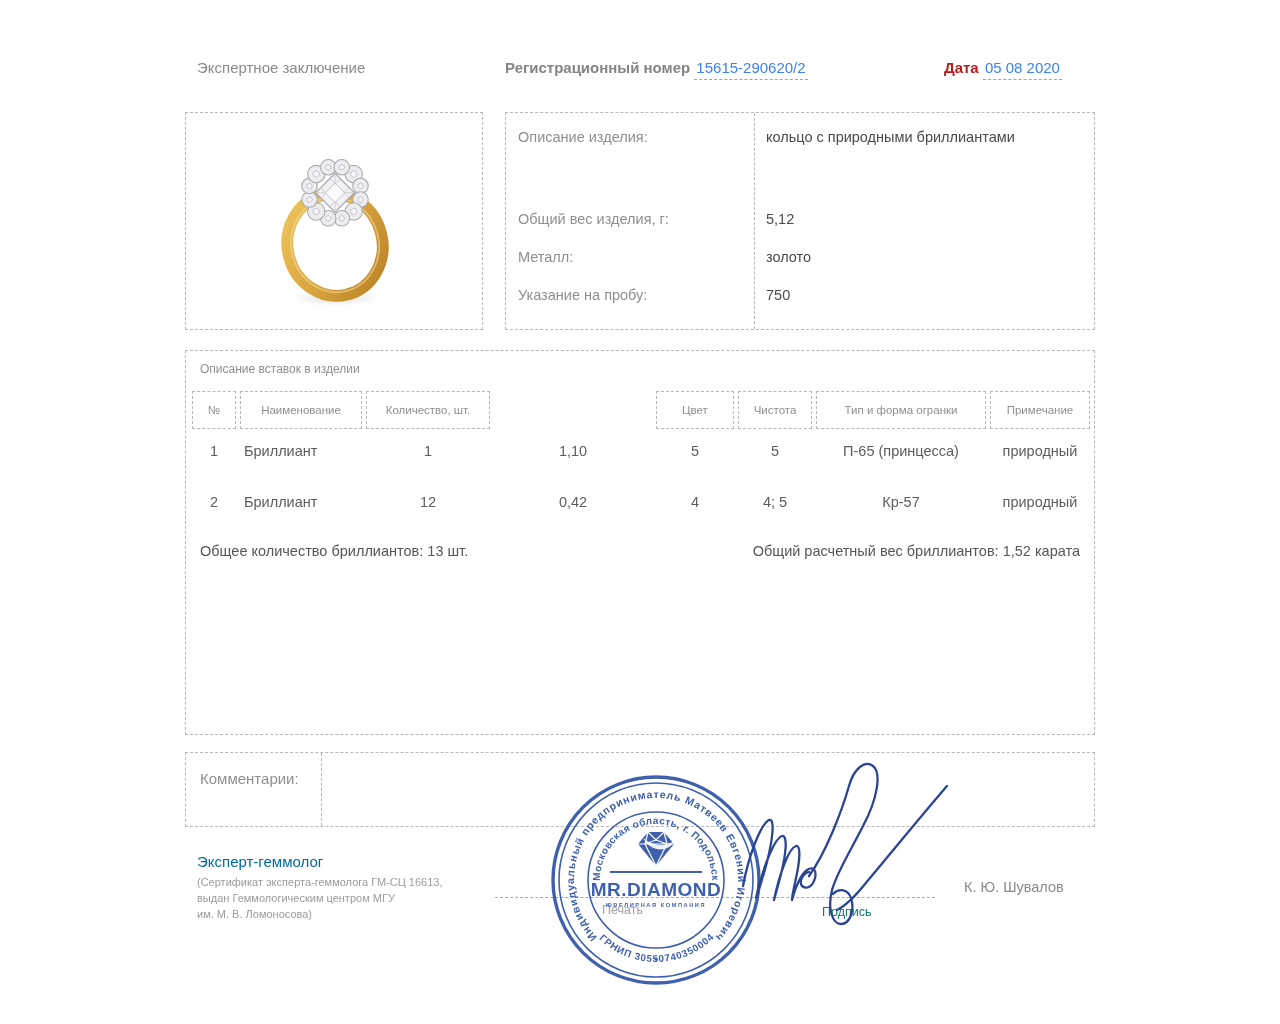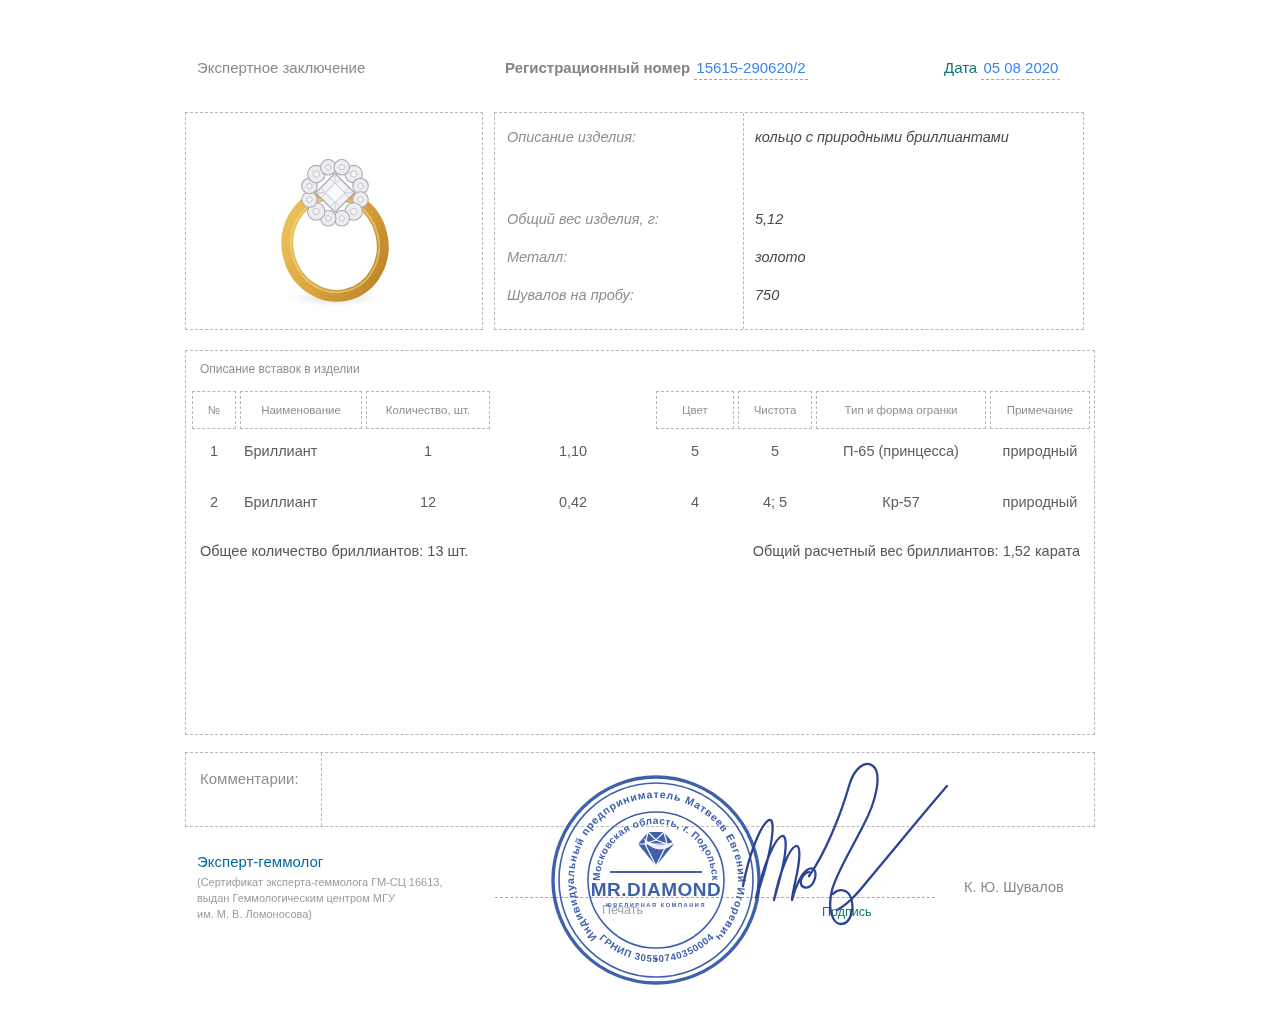--- a/index.html
+++ b/index.html
@@ -8,27 +8,27 @@
   .page { position:relative; width:1280px; height:1024px; background:#fff; overflow:hidden; }
 
   .dashed { border:1px dashed #b8b8b8; position:absolute; background:transparent; }
 
   
   .hdr-title { position:absolute; left:197px; top:59px; font-size:15px; font-weight:normal; color:#8a8a8a; }
   .hdr-reg   { position:absolute; left:505px; top:59px; font-size:15px; color:#8a8a8a; }
   .hdr-reg b { font-weight:bold; color:#858585; }
   .uline { color:#3b82f6; border-bottom:1px dashed #a5a5a5; padding:0 2px 3px 2px; }
   .hdr-date  { position:absolute; left:944px; top:59px; font-size:15px; color:#8a8a8a; }
-  .hdr-date b{ font-weight:normal; color:#0f766e; }
+  .hdr-date b{ font-weight:bold; color:#b91c1c; }
 
   
   .photo-box { left:185px; top:112px; width:298px; height:218px; }
 
   
-  .desc-box { left:494px; top:112px; width:590px; height:218px;font-style:italic; }
+  .desc-box { left:505px; top:112px; width:590px; height:218px; }
   .desc-divider { position:absolute; left:248px; top:0; bottom:0; border-left:1px dashed #b8b8b8; }
   .desc-row { position:absolute; left:0; width:100%; }
   .desc-label { position:absolute; left:12px; font-size:14.5px; color:#8f8f8f; white-space:nowrap; }
   .desc-value { position:absolute; left:260px; font-size:14.5px; color:#4a4a4a; white-space:nowrap; }
 
   
   .table-box { left:185px; top:350px; width:910px; height:385px; }
   .table-title { position:absolute; left:14px; top:11px; font-size:12px; color:#8f8f8f; }
   .hcell { position:absolute; top:40px; height:38px; border:1px dashed #b8b8b8;
            display:flex; align-items:center; justify-content:center; text-align:center;
@@ -143,21 +143,21 @@
     </div>
     <div class="desc-row" style="top:98px;">
       <span class="desc-label">Общий вес изделия, г:</span>
       <span class="desc-value">5,12</span>
     </div>
     <div class="desc-row" style="top:136px;">
       <span class="desc-label">Металл:</span>
       <span class="desc-value">золото</span>
     </div>
     <div class="desc-row" style="top:174px;">
-      <span class="desc-label">Шувалов на пробу:</span>
+      <span class="desc-label">Указание на пробу:</span>
       <span class="desc-value">750</span>
     </div>
   </div>
 
   <div class="dashed table-box">
     <div class="table-title">Описание вставок в изделии</div>
 
     <div class="hcell c0">№</div>
     <div class="hcell c1">Наименование</div>
     <div class="hcell c2">Количество, шт.</div>

